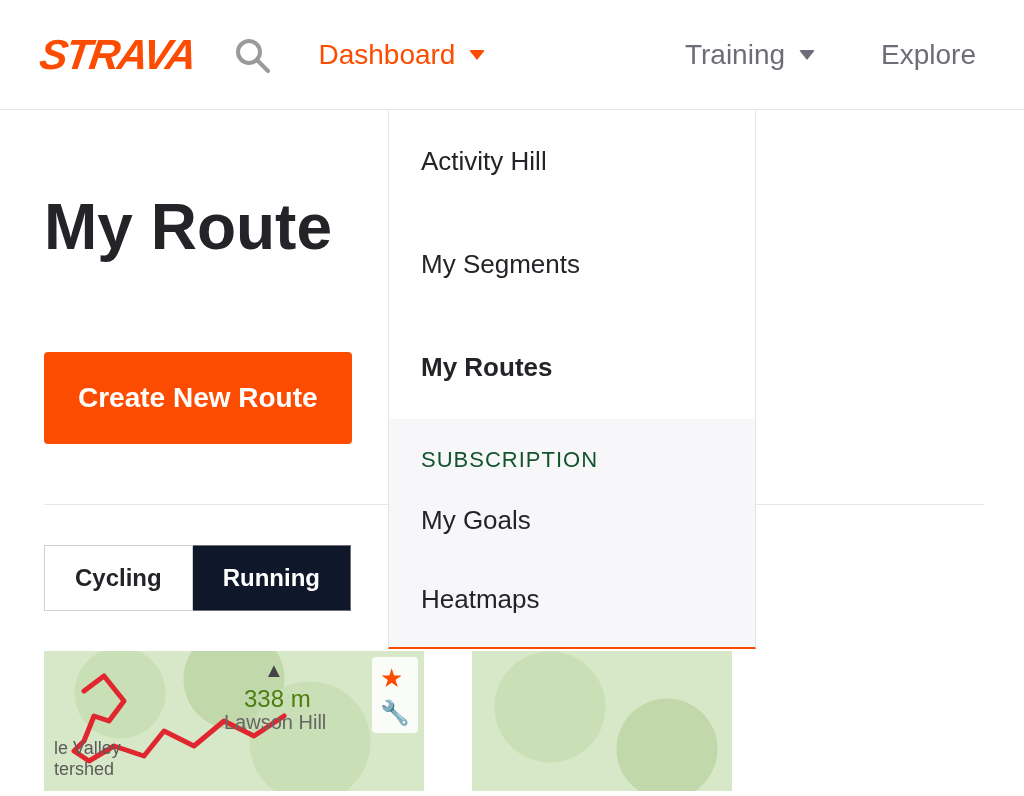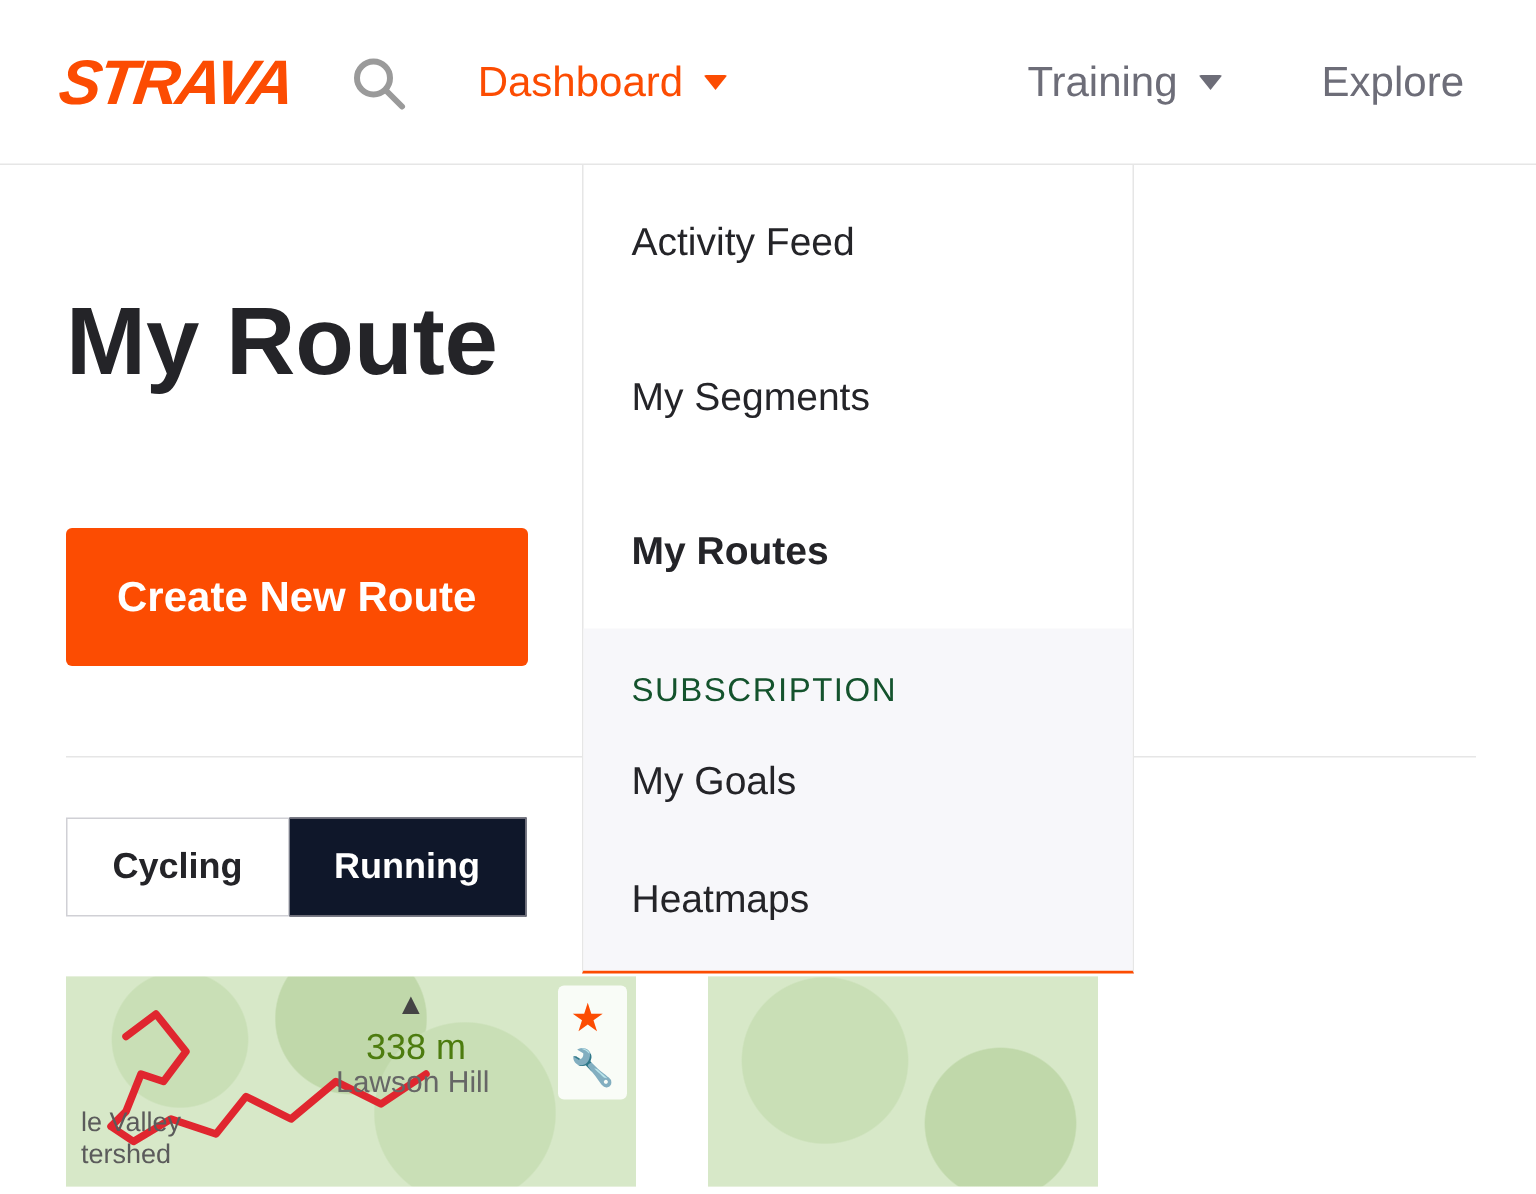--- a/index.html
+++ b/index.html
@@ -222,21 +222,21 @@
       <span>Training</span>
       <span class="chev-down"></span>
     </div>
     <div class="navitem">
       <span>Explore</span>
     </div>
   </div>
 </div>
 
 <div class="dropdown">
-  <div class="dd-item">Activity Feed</div>
+  <div class="dd-item">Activity Hill</div>
   <div class="dd-item">My Segments</div>
   <div class="dd-item selected">My Routes</div>
   <div class="dd-section">
     <div class="dd-section-label">SUBSCRIPTION</div>
     <div class="dd-item">My Goals</div>
     <div class="dd-item">Heatmaps</div>
   </div>
 </div>
 
 <div class="content">

